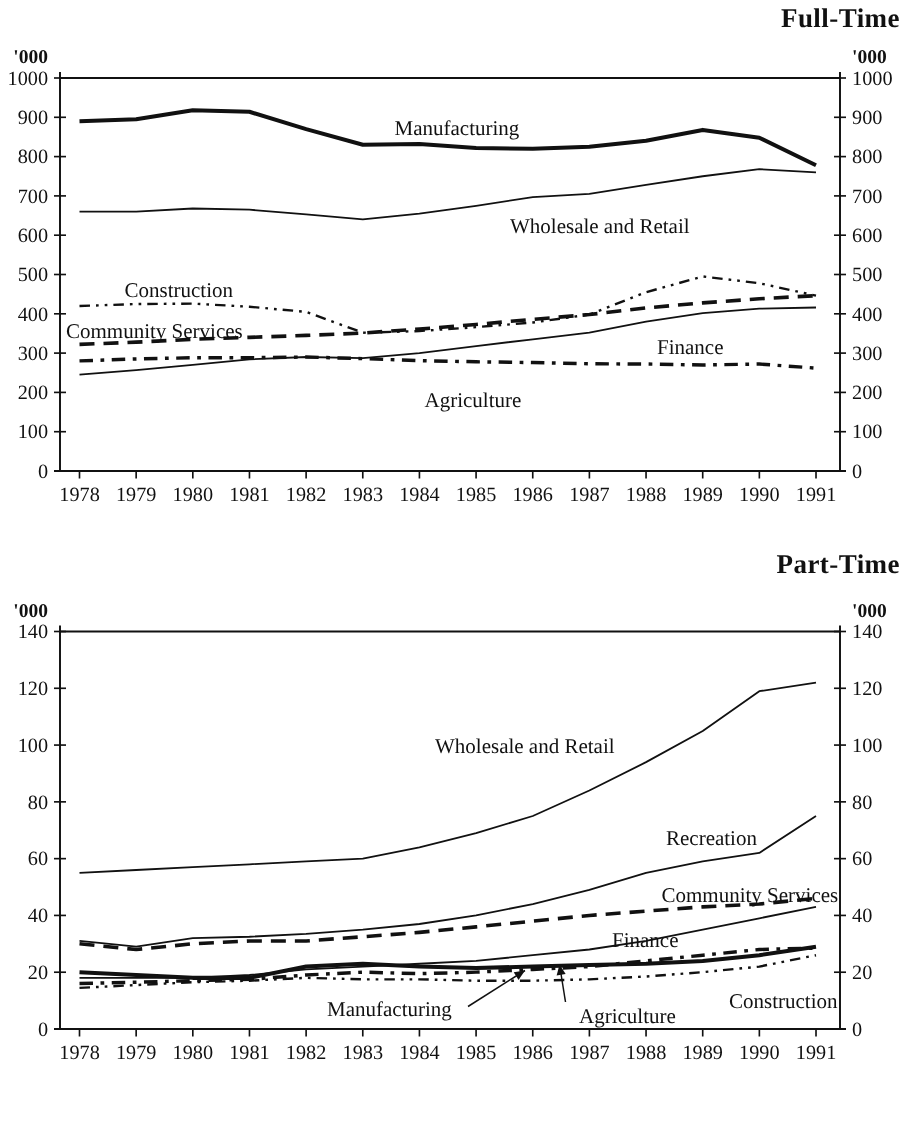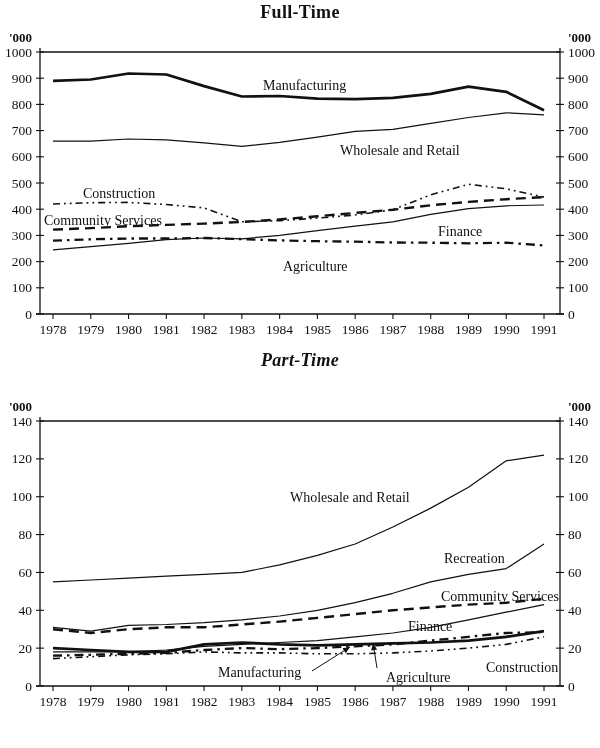--- a/index.html
+++ b/index.html
@@ -2,25 +2,25 @@
 <html><head>
 <meta charset="utf-8">
 <style>
   html,body{margin:0;padding:0;background:#fff;}
   .page{
     position:relative;width:600px;height:748px;background:#fff;
     font-family:"Liberation Serif","DejaVu Serif",serif;color:#111;
     overflow:hidden;
   }
   .chart-title{
-    position:absolute;left:0;width:600px;text-align:center;
+    position:absolute;left:0;width:600px;text-align:right;
     font-weight:bold;font-size:18px;letter-spacing:.3px;color:#111;
   }
   .title-full{top:2px;}
-  .title-part{top:350px;font-style:italic;}
+  .title-part{top:366px;}
   svg{position:absolute;left:0;top:0;}
   .axis{stroke:#111;stroke-width:1.3;fill:none;}
   .tick{stroke:#111;stroke-width:1.1;}
   .ticklabel{font-family:"Liberation Serif","DejaVu Serif",serif;font-size:13.5px;fill:#111;}
   .unitlabel{font-family:"Liberation Serif","DejaVu Serif",serif;font-size:13px;font-weight:bold;fill:#111;}
   .serieslabel{font-family:"Liberation Serif","DejaVu Serif",serif;font-size:14px;fill:#111;}
   .line{fill:none;stroke:#111;stroke-linecap:butt;stroke-linejoin:round;}
   .st-thick{stroke-width:2.7;}
   .st-thin{stroke-width:1.2;}
   .st-dash{stroke-width:2.4;stroke-dasharray:10 6;}

